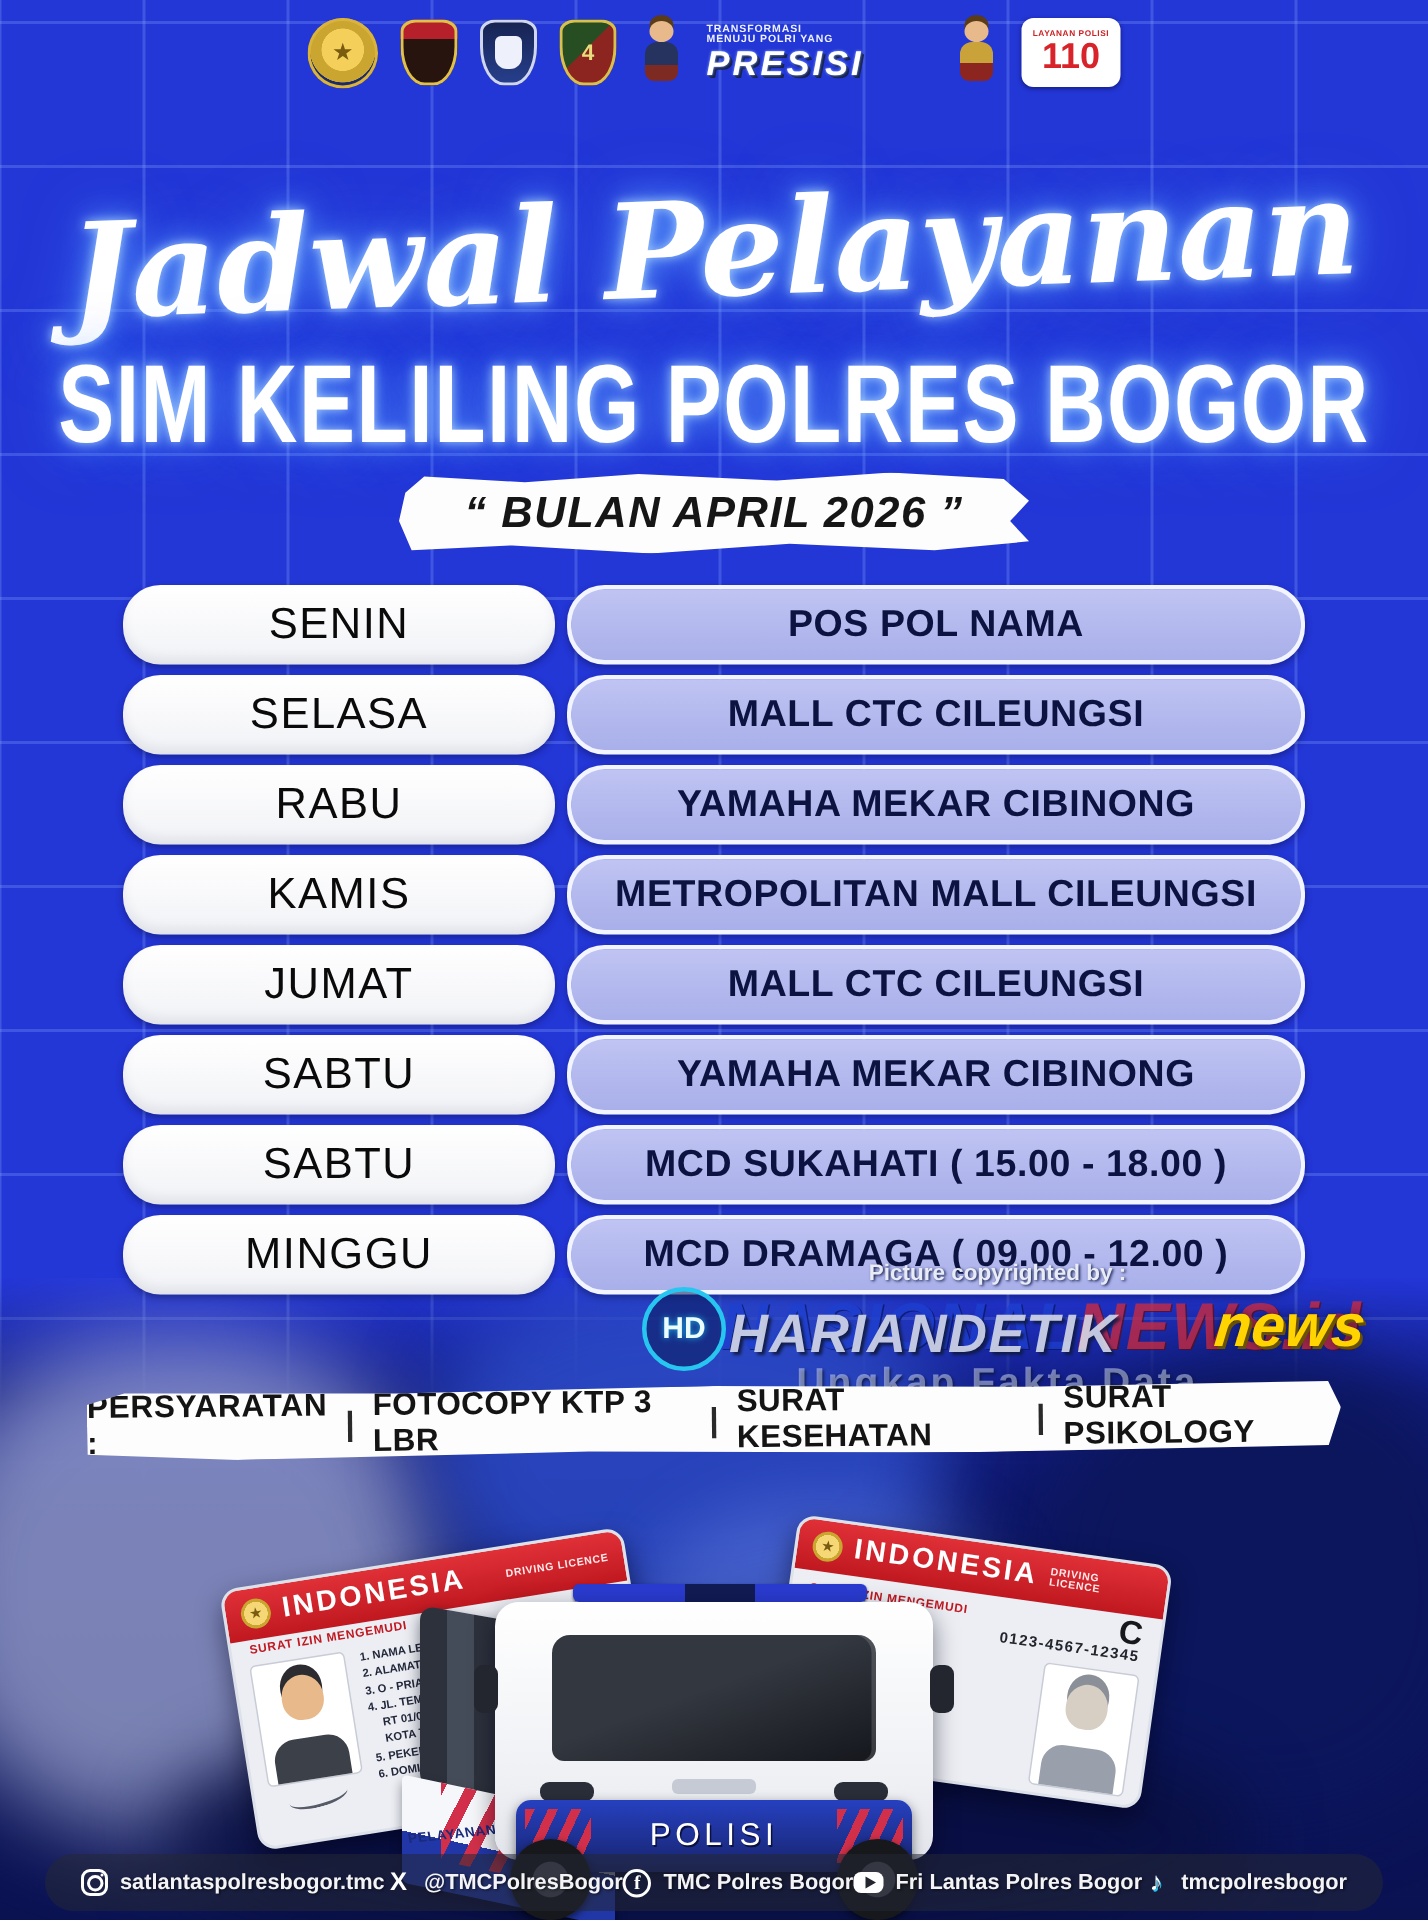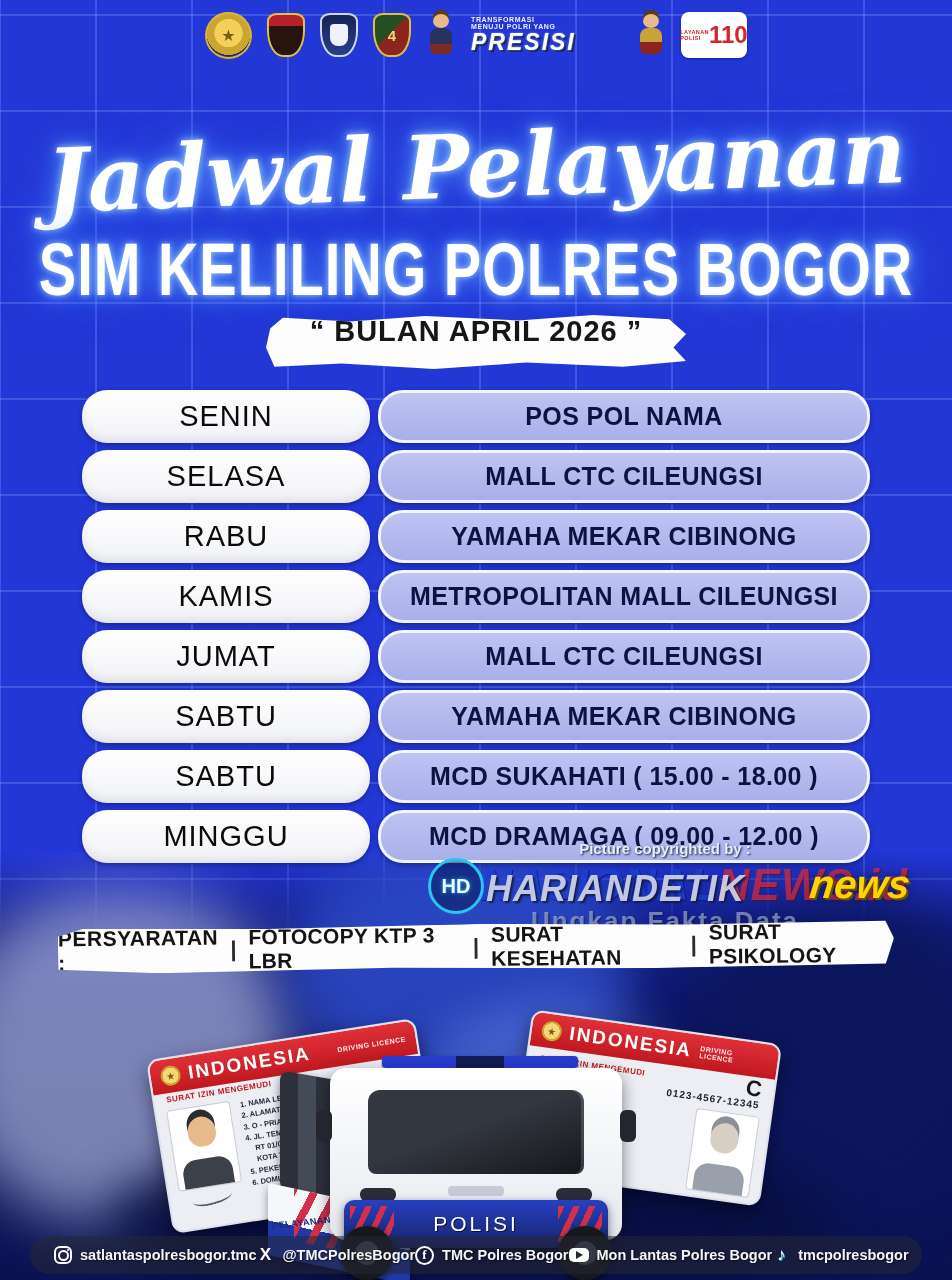--- a/index.html
+++ b/index.html
@@ -31,36 +31,36 @@
   .shield-lantas{background:linear-gradient(180deg,#16224f,#27408f);box-shadow:0 0 0 2px #cfd6ee inset;display:flex;align-items:center;justify-content:center;}
   .shield-lantas .inner{width:18px;height:22px;background:#eef1fb;border-radius:4px 4px 8px 8px;}
   .shield-hut{background:linear-gradient(135deg,#274d23 0 45%,#8c2420 46% 100%);box-shadow:0 0 0 2px #d8c04e inset;display:flex;align-items:center;justify-content:center;color:#e7dd7c;font-weight:bold;font-size:15px;}
   .mascot{width:30px;height:46px;position:relative;}
   .mascot::before{content:"";position:absolute;left:7px;top:2px;width:16px;height:14px;border-radius:50%;background:#e8b98a;box-shadow:0 -4px 0 0 #5a3c18;}
   .mascot::after{content:"";position:absolute;left:4px;top:16px;width:22px;height:26px;border-radius:8px 8px 6px 6px;background:linear-gradient(180deg,#26335e 0 60%,#7c2a22 60% 100%);}
   .mascot.m2::after{background:linear-gradient(180deg,#caa23a 0 55%,#8c2420 55% 100%);}
   .presisi{width:150px;display:flex;flex-direction:column;align-items:flex-start;line-height:1.05;}
   .p-line{color:#eef2ff;font-size:7px;font-weight:bold;letter-spacing:.6px;}
   .p-word{color:#ffffff;font-size:23px;font-weight:bold;font-style:italic;letter-spacing:2px;text-shadow:0 0 2px #8fb4ff,1px 1px 0 #16224f,2px 2px 0 #16224f;}
-  .box110{width:66px;height:46px;background:#fff;border-radius:8px;display:flex;flex-direction:row;align-items:center;justify-content:center;box-shadow:0 1px 3px rgba(0,0,30,.4);}
+  .box110{width:66px;height:46px;background:#fff;border-radius:8px;display:flex;flex-direction:column;align-items:center;justify-content:center;box-shadow:0 1px 3px rgba(0,0,30,.4);}
   .t110{color:#c22; font-size:5.5px;font-weight:bold;letter-spacing:.4px;}
   .n110{color:#d8232a;font-size:24px;font-weight:bold;line-height:1;text-shadow:0 0 1px #fff;}
   
   .title-script{position:absolute;left:0;top:118px;width:952px;text-align:center;z-index:2;
     font-family:"DejaVu Serif",serif;font-style:italic;font-weight:bold;font-size:88px;color:#fff;line-height:1.1;
     transform:rotate(-2deg);
     text-shadow:0 0 7px rgba(170,210,255,.95),0 0 20px rgba(100,170,255,.85),0 0 42px rgba(70,130,255,.8);}
   .title-main{position:absolute;left:0;top:226px;width:952px;text-align:center;z-index:2;
     font-weight:bold;font-size:56px;letter-spacing:1px;color:#fff;
     transform:scaleY(1.32);transform-origin:top center;
     text-shadow:0 0 6px rgba(170,210,255,.95),0 0 18px rgba(100,170,255,.85),0 0 38px rgba(70,130,255,.8);}
   
   .banner{position:absolute;left:266px;top:315px;width:420px;height:54px;background:#fdfdfd;z-index:2;
-    display:flex;justify-content:center;
-    clip-path:polygon(1% 25%,4% 5%,20% 12%,38% 2%,60% 10%,78% 0%,96% 8%,100% 35%,97% 60%,100% 85%,85% 96%,62% 88%,40% 100%,18% 90%,2% 96%,0% 60%);}
+    display:flex;align-items:center;justify-content:center;
+    clip-path:polygon(1% 25%,4% 5%,20% 12%,38% 2%,60% 10%,78% 0%,96% 8%,100% 35%,97% 60%,100% 85%,85% 96%,62% 88%,40% 100%,18% 90%,2% 96%,0% 60%);font-style:italic;}
   .banner span{font-size:29px;font-weight:bold;color:#161616;letter-spacing:1px;}
   
   .schedule{position:absolute;left:82px;top:390px;width:788px;z-index:2;}
   .row{display:flex;gap:8px;height:53px;margin-bottom:7px;}
   .pill{display:flex;align-items:center;justify-content:center;border-radius:25px;}
   .pill.day{flex:none;width:288px;background:linear-gradient(180deg,#ffffff,#f1f2f6);color:#0a0a0a;
     font-size:29px;font-weight:normal;letter-spacing:1px;box-shadow:0 2px 5px rgba(0,0,30,.35), inset 0 -4px 8px rgba(20,20,70,.08);}
   .pill.loc{flex:1;background:linear-gradient(180deg,#bfc4f3,#a9afe9);border:3px solid #f2f4ff;color:#0c1340;
     font-size:25px;font-weight:bold;letter-spacing:.4px;box-shadow:0 2px 5px rgba(0,0,30,.35);}
   
@@ -337,21 +337,21 @@
         <span class="handle">@TMCPolresBogor</span>
       </div>
 
       <div class="social">
         <span class="icon facebook"></span>
         <span class="handle">TMC Polres Bogor</span>
       </div>
 
       <div class="social">
         <span class="icon youtube"></span>
-        <span class="handle">Mon Lantas Polres Bogor</span>
+        <span class="handle">Fri Lantas Polres Bogor</span>
       </div>
 
       <div class="social">
         <span class="icon tiktok"></span>
         <span class="handle">tmcpolresbogor</span>
       </div>
     </footer>
 
 </div>
 

